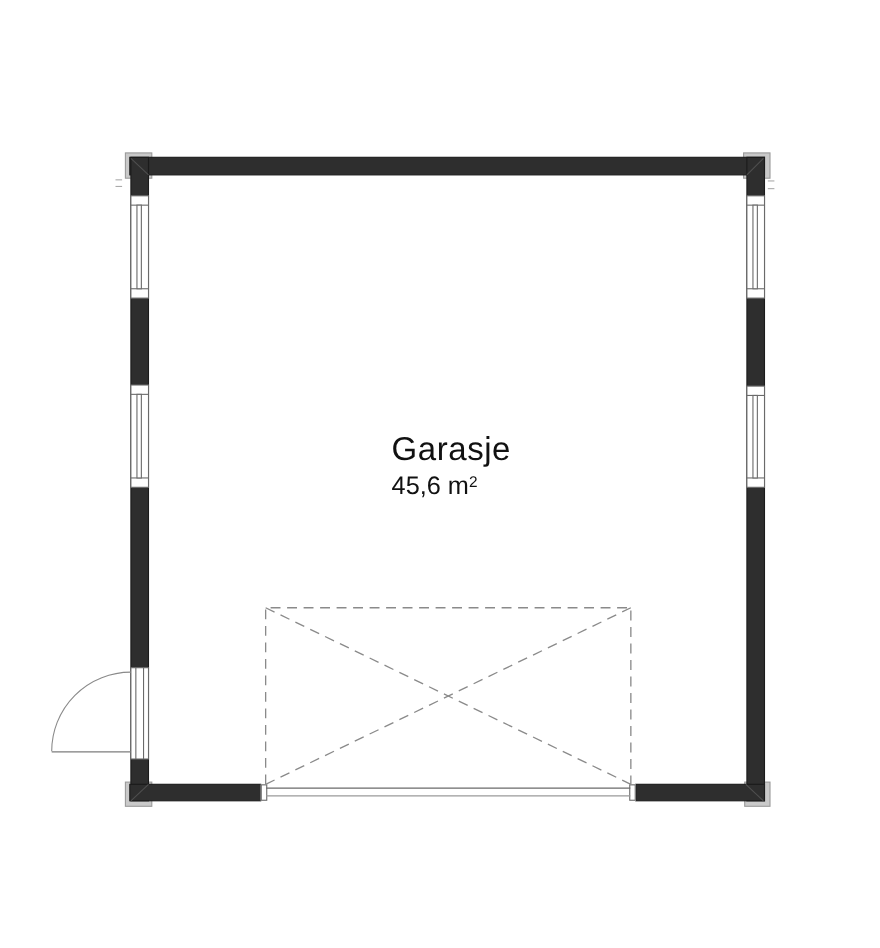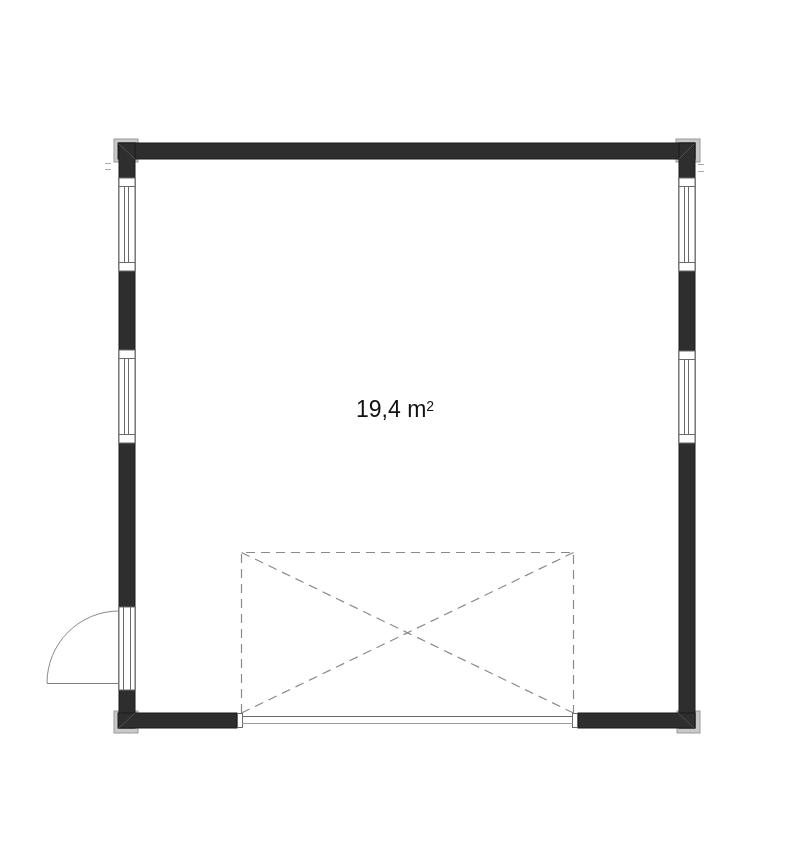--- a/index.html
+++ b/index.html
@@ -137,16 +137,17 @@
 
     <g>
       <line class="tiny" x1="105" y1="163.5" x2="111" y2="163.5"></line>
       <line class="tiny" x1="105" y1="169.5" x2="111" y2="169.5"></line>
       <line class="tiny" x1="698" y1="164.5" x2="704" y2="164.5"></line>
       <line class="tiny" x1="698" y1="171.5" x2="704" y2="171.5"></line>
     </g>
   </svg>
 
   <div class="room-label">
-    <div class="room-area"><span>19,4 m</span><sup>2</sup></div>
+    <div class="room-name">Garasje</div>
+    <div class="room-area"><span>45,6 m</span><sup>2</sup></div>
   </div>
 
 </div>
 
 </body></html>

